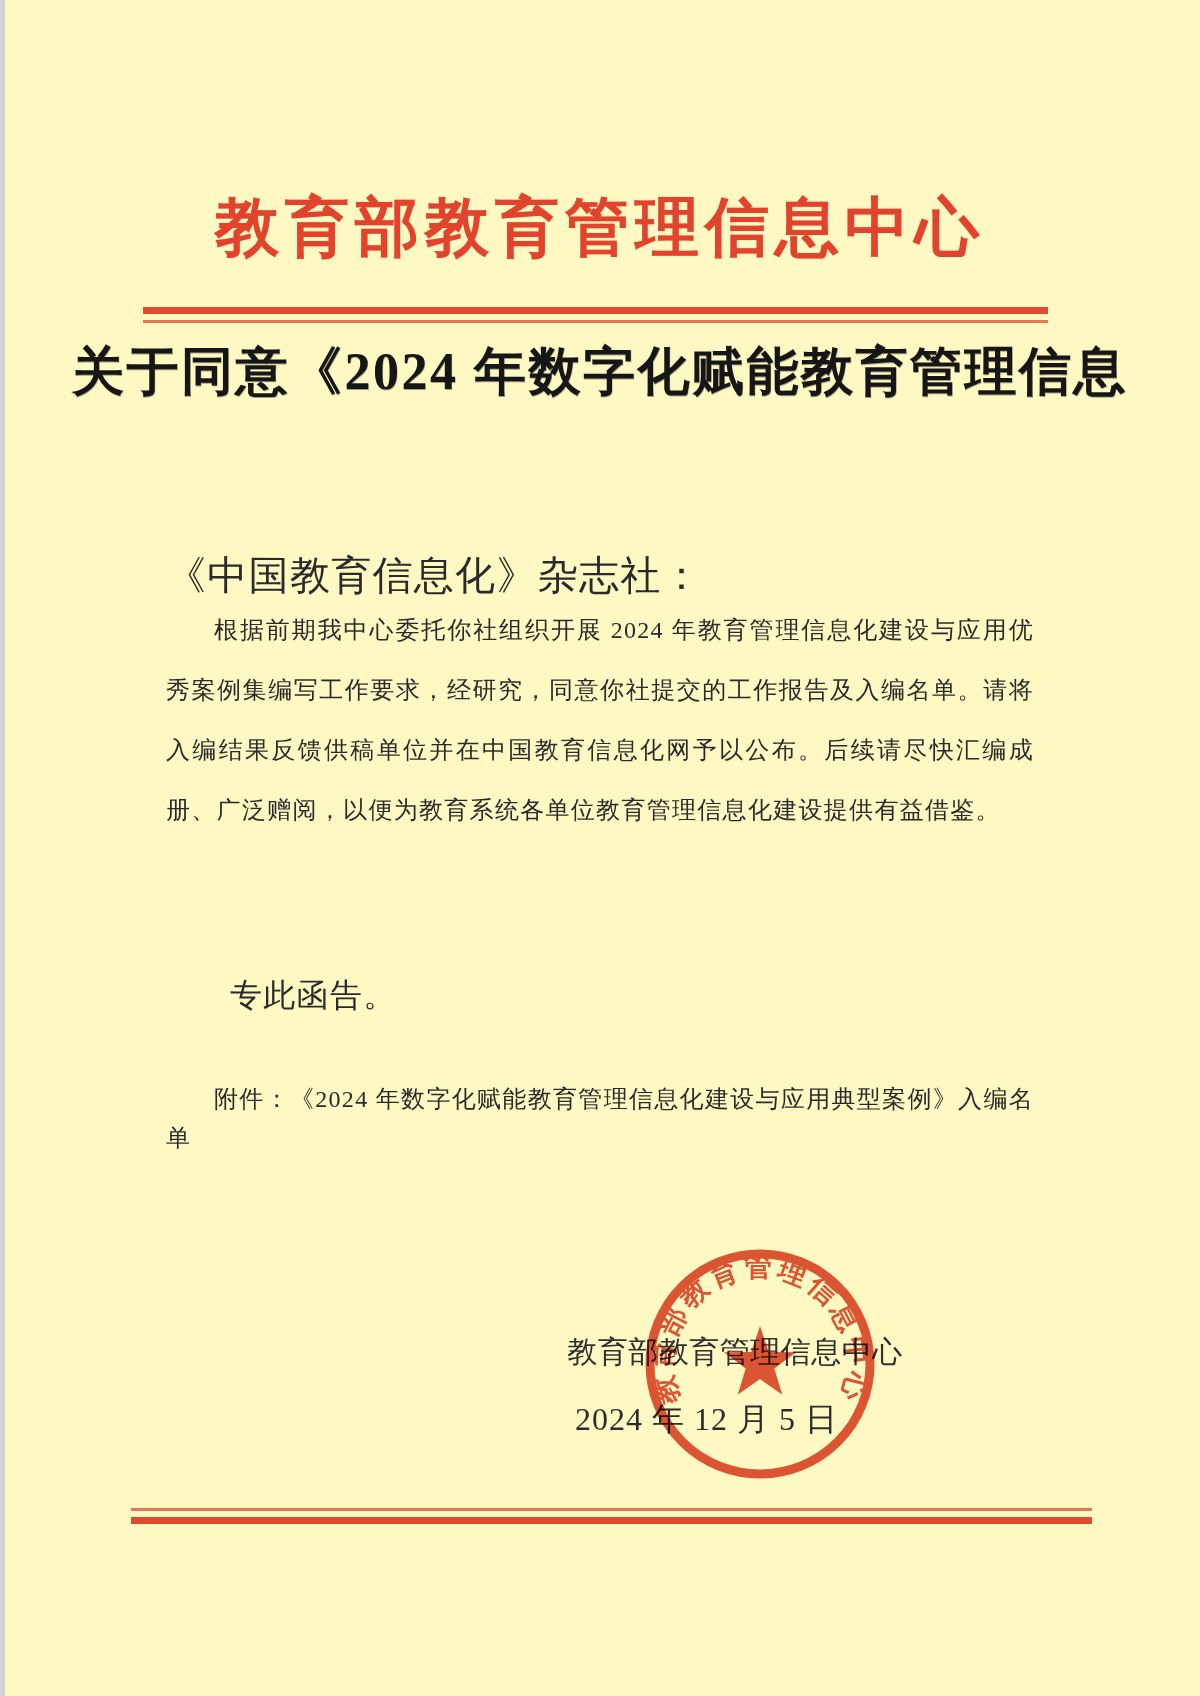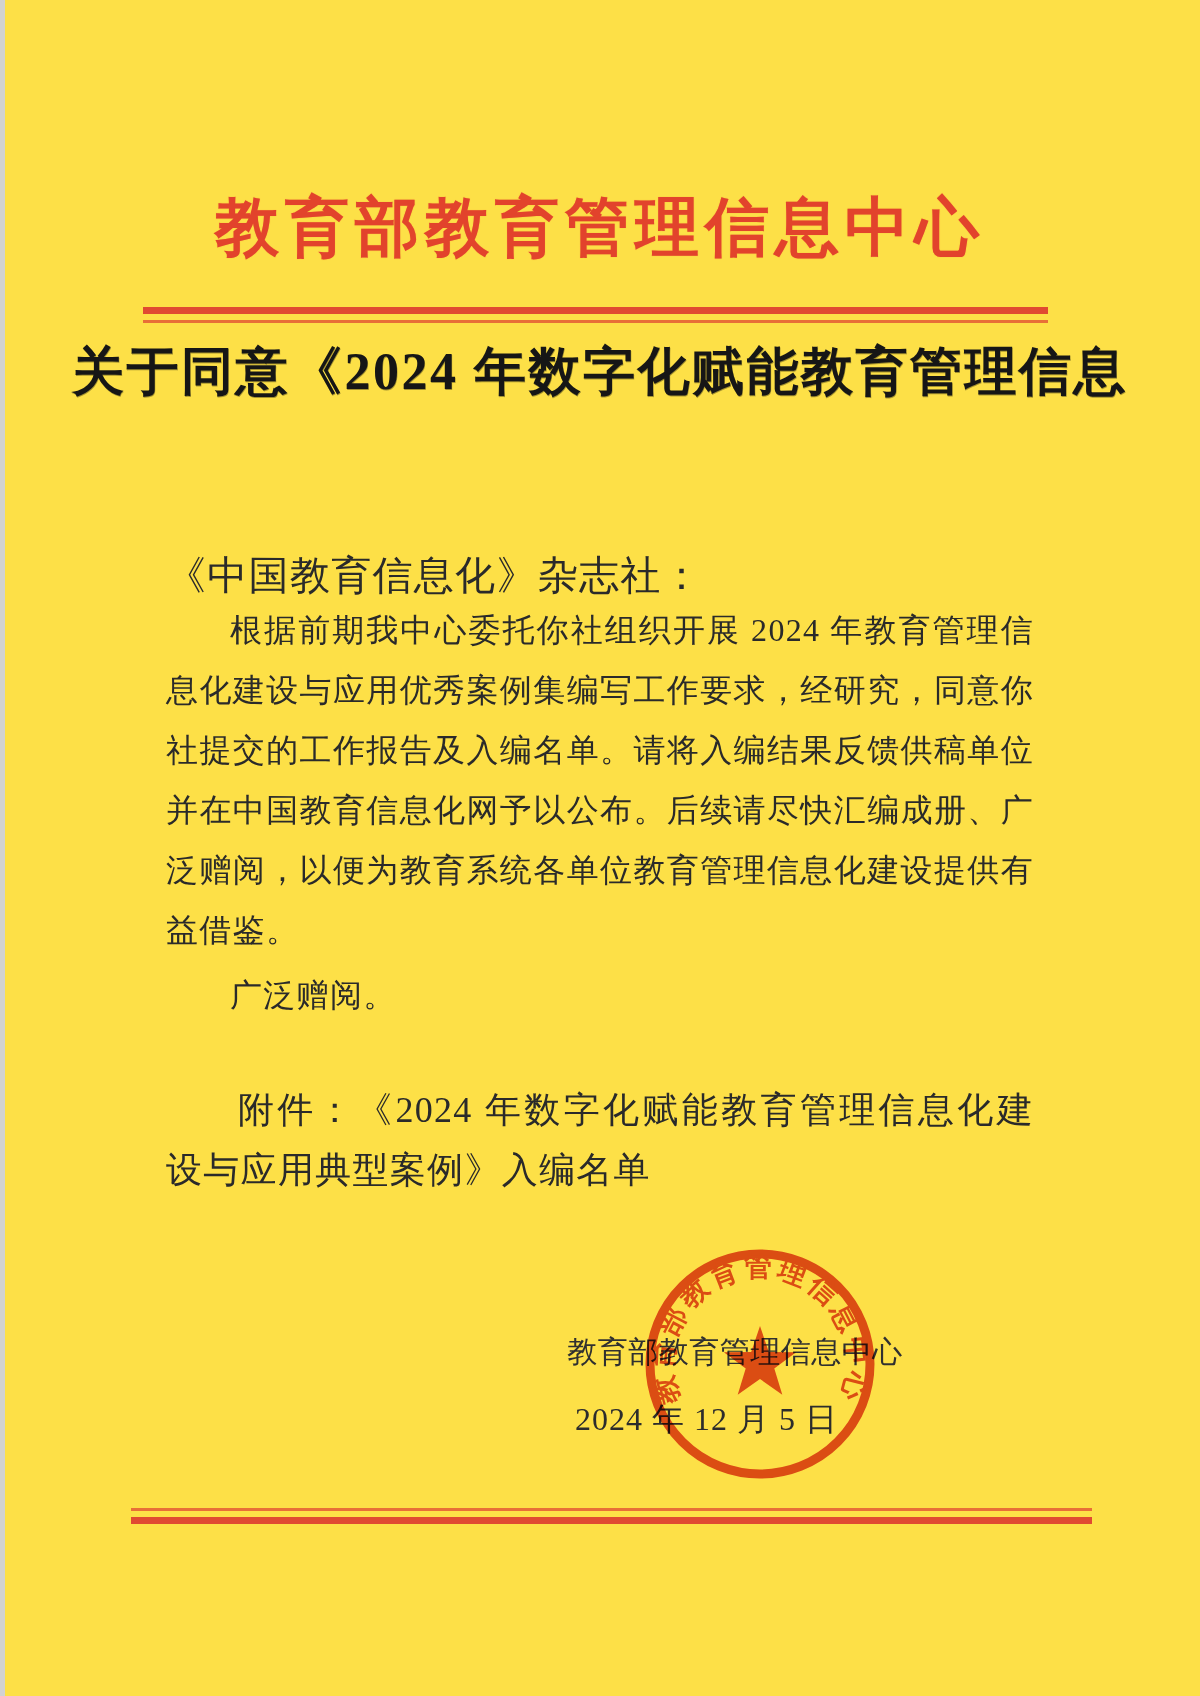--- a/index.html
+++ b/index.html
@@ -1,19 +1,19 @@
 <!DOCTYPE html>
 <html><head>
 <meta charset="utf-8">
 <style>
   html,body{margin:0;padding:0;background:#e9e9e9;}
   .page{
     position:relative;
     width:1200px;height:1696px;
-    background:#fde047;
+    background:#fef9c3;
     overflow:hidden;
     font-family:"Liberation Serif","DejaVu Serif",serif;
     color:#2a2a2a;
   }
   .scan-edge{
     position:absolute;left:0;top:0;width:5px;height:1696px;
     background:#d2d2d2;
   }
   .letterhead{
     position:absolute;left:0;top:182px;width:1200px;
@@ -32,31 +32,31 @@
     font-size:52px;line-height:56px;letter-spacing:2.5px;
     text-shadow:.5px .5px 0 rgba(0,0,0,.35);
     white-space:nowrap;
   }
   .salutation{
     position:absolute;left:166px;top:546px;width:900px;
     font-size:40px;line-height:60px;letter-spacing:1.3px;
   }
   .para1{
     position:absolute;left:166px;top:600px;width:868px;
-    font-size:32px;line-height:60px;letter-spacing:1.3px;
+    font-size:24px;line-height:60px;letter-spacing:1.3px;
     text-align:justify;text-indent:2em;
   }
   .closing{
     position:absolute;left:166px;top:965px;width:868px;
     font-size:32px;line-height:60px;letter-spacing:1.3px;
     text-indent:2em;
   }
   .attachment{
     position:absolute;left:166px;top:1080px;width:868px;
-    font-size:36px;line-height:60px;letter-spacing:1.3px;
+    font-size:24px;line-height:39px;letter-spacing:1.3px;
     text-align:justify;text-indent:2em;
   }
   .sig-org{
     position:absolute;left:560px;top:1330px;width:350px;
     text-align:center;font-size:30px;line-height:44px;letter-spacing:.5px;
     color:#303030;
   }
   .sig-date{
     position:absolute;left:575px;top:1396px;width:345px;
     text-align:left;font-size:32px;line-height:46px;letter-spacing:1px;
@@ -91,21 +91,21 @@
   </div>
 
   <div class="doc-title">
     <div>关于同意《2024 年数字化赋能教育管理信息</div>
   </div>
 
   <div class="salutation">《中国教育信息化》杂志社：</div>
 
   <div class="para1">根据前期我中心委托你社组织开展 2024 年教育管理信息化建设与应用优秀案例集编写工作要求，经研究，同意你社提交的工作报告及入编名单。请将入编结果反馈供稿单位并在中国教育信息化网予以公布。后续请尽快汇编成册、广泛赠阅，以便为教育系统各单位教育管理信息化建设提供有益借鉴。</div>
 
-  <div class="closing">广泛赠阅。</div>
+  <div class="closing">专此函告。</div>
 
   <div class="attachment">附件：《2024 年数字化赋能教育管理信息化建设与应用典型案例》入编名单</div>
 
   <div class="sig-org">教育部教育管理信息中心</div>
 
   <div class="sig-date">2024 年 12 月 5 日</div>
 
   <div class="seal">
     <svg width="236" height="236" viewBox="0 0 236 236">
       <circle cx="118" cy="118" r="110" fill="none" stroke="#d93f28" stroke-width="9"></circle>

